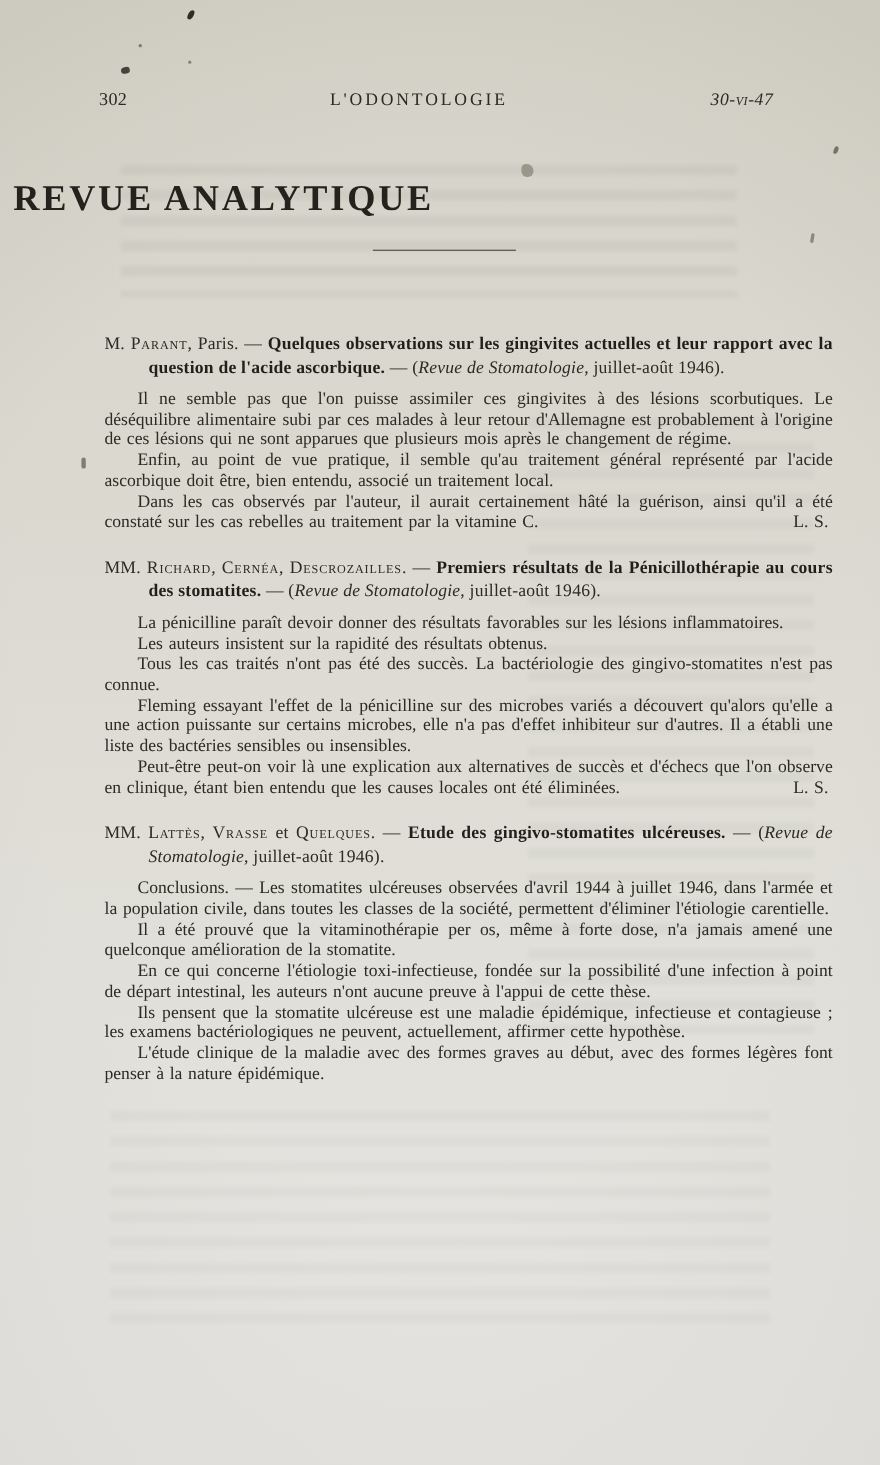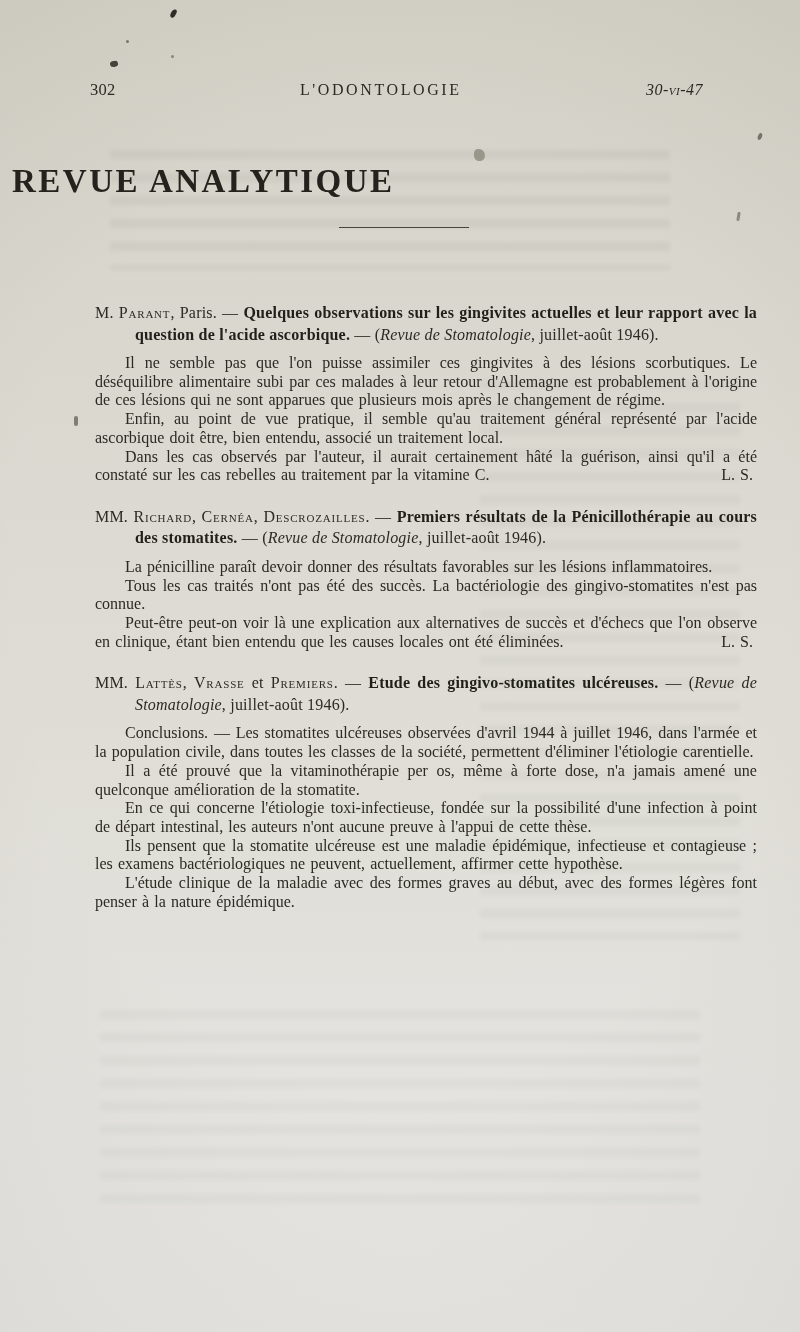--- a/index.html
+++ b/index.html
@@ -114,27 +114,29 @@
       <p class="heading"><span>M. </span><span class="sc">Parant</span><span>, Paris. — </span><span class="article-title">Quelques observations sur les gingivites actuelles et leur rapport avec la question de l'acide ascorbique.</span><span> — (</span><span class="it">Revue de Stomatologie</span><span>, juillet-août 1946).</span></p>
       <p class="para">Il ne semble pas que l'on puisse assimiler ces gingivites à des lésions scorbutiques. Le déséquilibre alimentaire subi par ces malades à leur retour d'Allemagne est probablement à l'origine de ces lésions qui ne sont apparues que plusieurs mois après le changement de régime.</p>
       <p class="para">Enfin, au point de vue pratique, il semble qu'au traitement général représenté par l'acide ascorbique doit être, bien entendu, associé un traitement local.</p>
       <p class="para">Dans les cas observés par l'auteur, il aurait certainement hâté la guérison, ainsi qu'il a été constaté sur les cas rebelles au traitement par la vitamine C.</p>
       <p class="para sig-line">L. S.</p>
     </section>
 
     <section class="article">
       <p class="heading"><span>MM. </span><span class="sc">Richard</span><span>, </span><span class="sc">Cernéa</span><span>, </span><span class="sc">Descrozailles</span><span>. — </span><span class="article-title">Premiers résultats de la Pénicillothérapie au cours des stomatites.</span><span> — (</span><span class="it">Revue de Stomatologie</span><span>, juillet-août 1946).</span></p>
       <p class="para">La pénicilline paraît devoir donner des résultats favorables sur les lésions inflammatoires.</p>
+      <p class="para">Les auteurs insistent sur la rapidité des résultats obtenus.</p>
       <p class="para">Tous les cas traités n'ont pas été des succès. La bactériologie des gingivo-stomatites n'est pas connue.</p>
+      <p class="para">Fleming essayant l'effet de la pénicilline sur des microbes variés a découvert qu'alors qu'elle a une action puissante sur certains microbes, elle n'a pas d'effet inhibiteur sur d'autres. Il a établi une liste des bactéries sensibles ou insensibles.</p>
       <p class="para">Peut-être peut-on voir là une explication aux alternatives de succès et d'échecs que l'on observe en clinique, étant bien entendu que les causes locales ont été éliminées.</p>
       <p class="para sig-line">L. S.</p>
     </section>
 
     <section class="article">
-      <p class="heading"><span>MM. </span><span class="sc">Lattès</span><span>, </span><span class="sc">Vrasse</span><span> et </span><span class="sc">Premiers</span><span>. — </span><span class="article-title">Etude des gingivo-stomatites ulcéreuses.</span><span> — (</span><span class="it">Revue de Stomatologie</span><span>, juillet-août 1946).</span></p>
+      <p class="heading"><span>MM. </span><span class="sc">Lattès</span><span>, </span><span class="sc">Vrasse</span><span> et </span><span class="sc">Quelques</span><span>. — </span><span class="article-title">Etude des gingivo-stomatites ulcéreuses.</span><span> — (</span><span class="it">Revue de Stomatologie</span><span>, juillet-août 1946).</span></p>
       <p class="para"><span class="it">Conclusions.</span><span> — Les stomatites ulcéreuses observées d'avril 1944 à juillet 1946, dans l'armée et la population civile, dans toutes les classes de la société, permettent d'éliminer l'étiologie carentielle.</span></p>
       <p class="para"><span>Il a été prouvé que la vitaminothérapie </span><span class="it">per os</span><span>, même à forte dose, n'a jamais amené une quelconque amélioration de la stomatite.</span></p>
       <p class="para">En ce qui concerne l'étiologie toxi-infectieuse, fondée sur la possibilité d'une infection à point de départ intestinal, les auteurs n'ont aucune preuve à l'appui de cette thèse.</p>
       <p class="para">Ils pensent que la stomatite ulcéreuse est une maladie épidémique, infectieuse et contagieuse ; les examens bactériologiques ne peuvent, actuellement, affirmer cette hypothèse.</p>
       <p class="para">L'étude clinique de la maladie avec des formes graves au début, avec des formes légères font penser à la nature épidémique.</p>
     </section>
 
   </div>
 </div>
 

